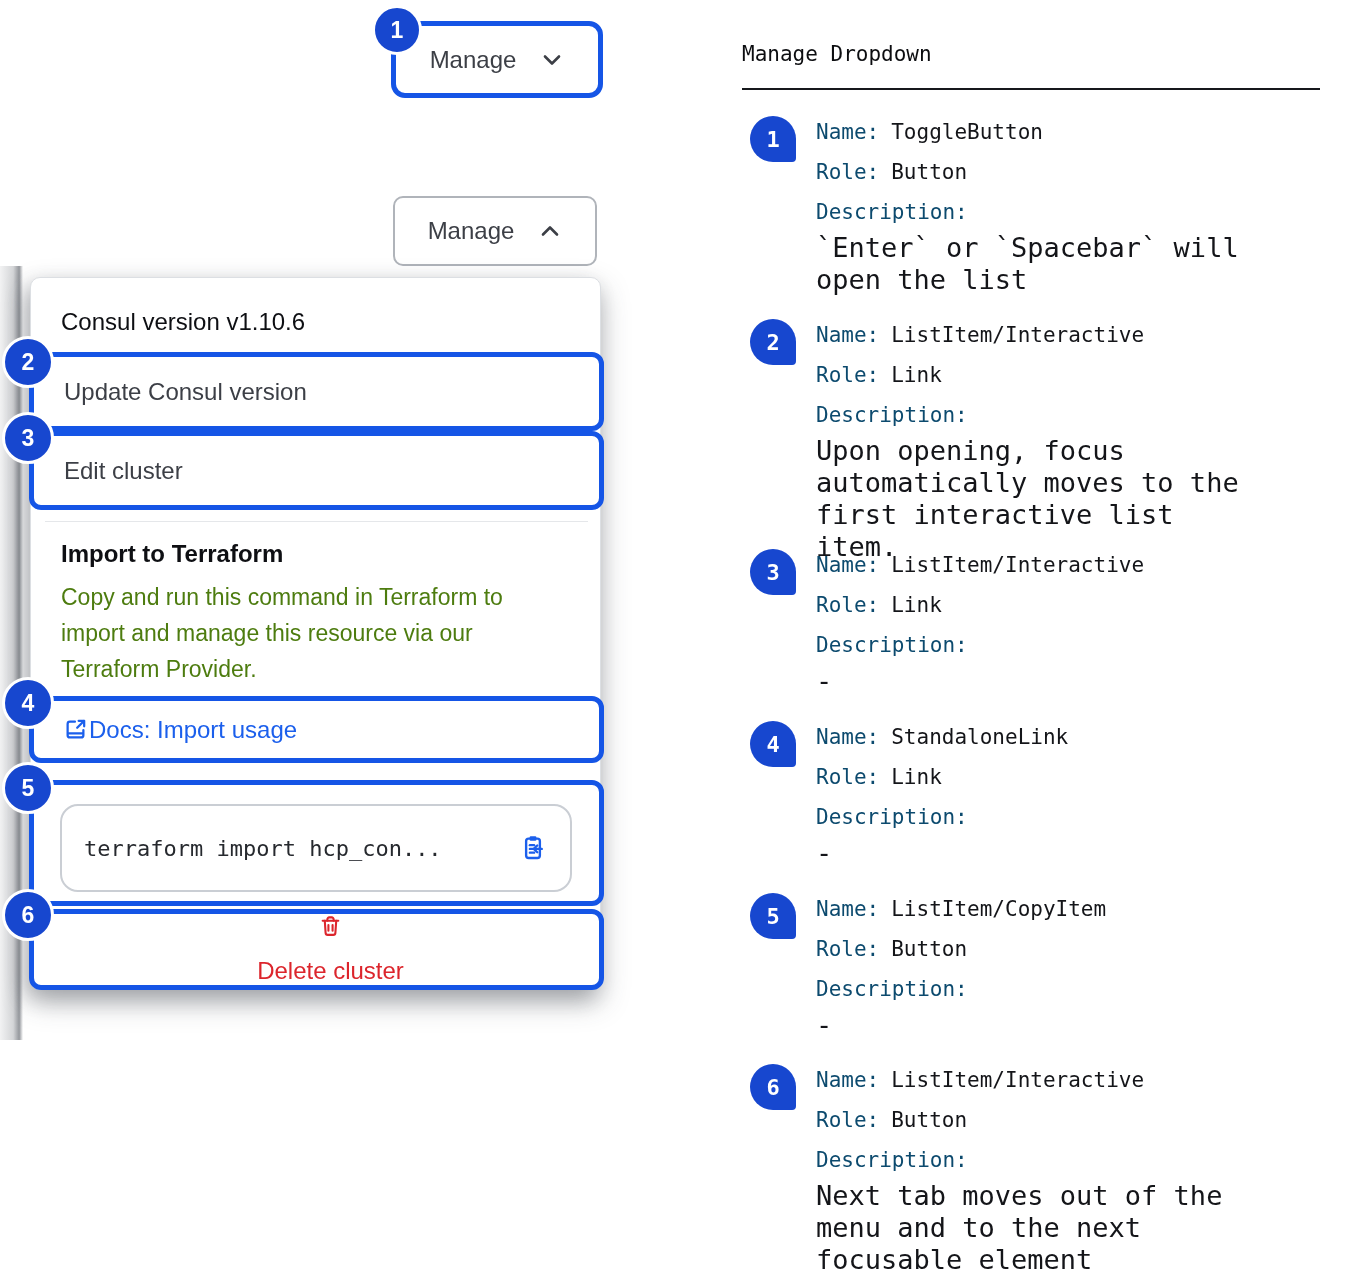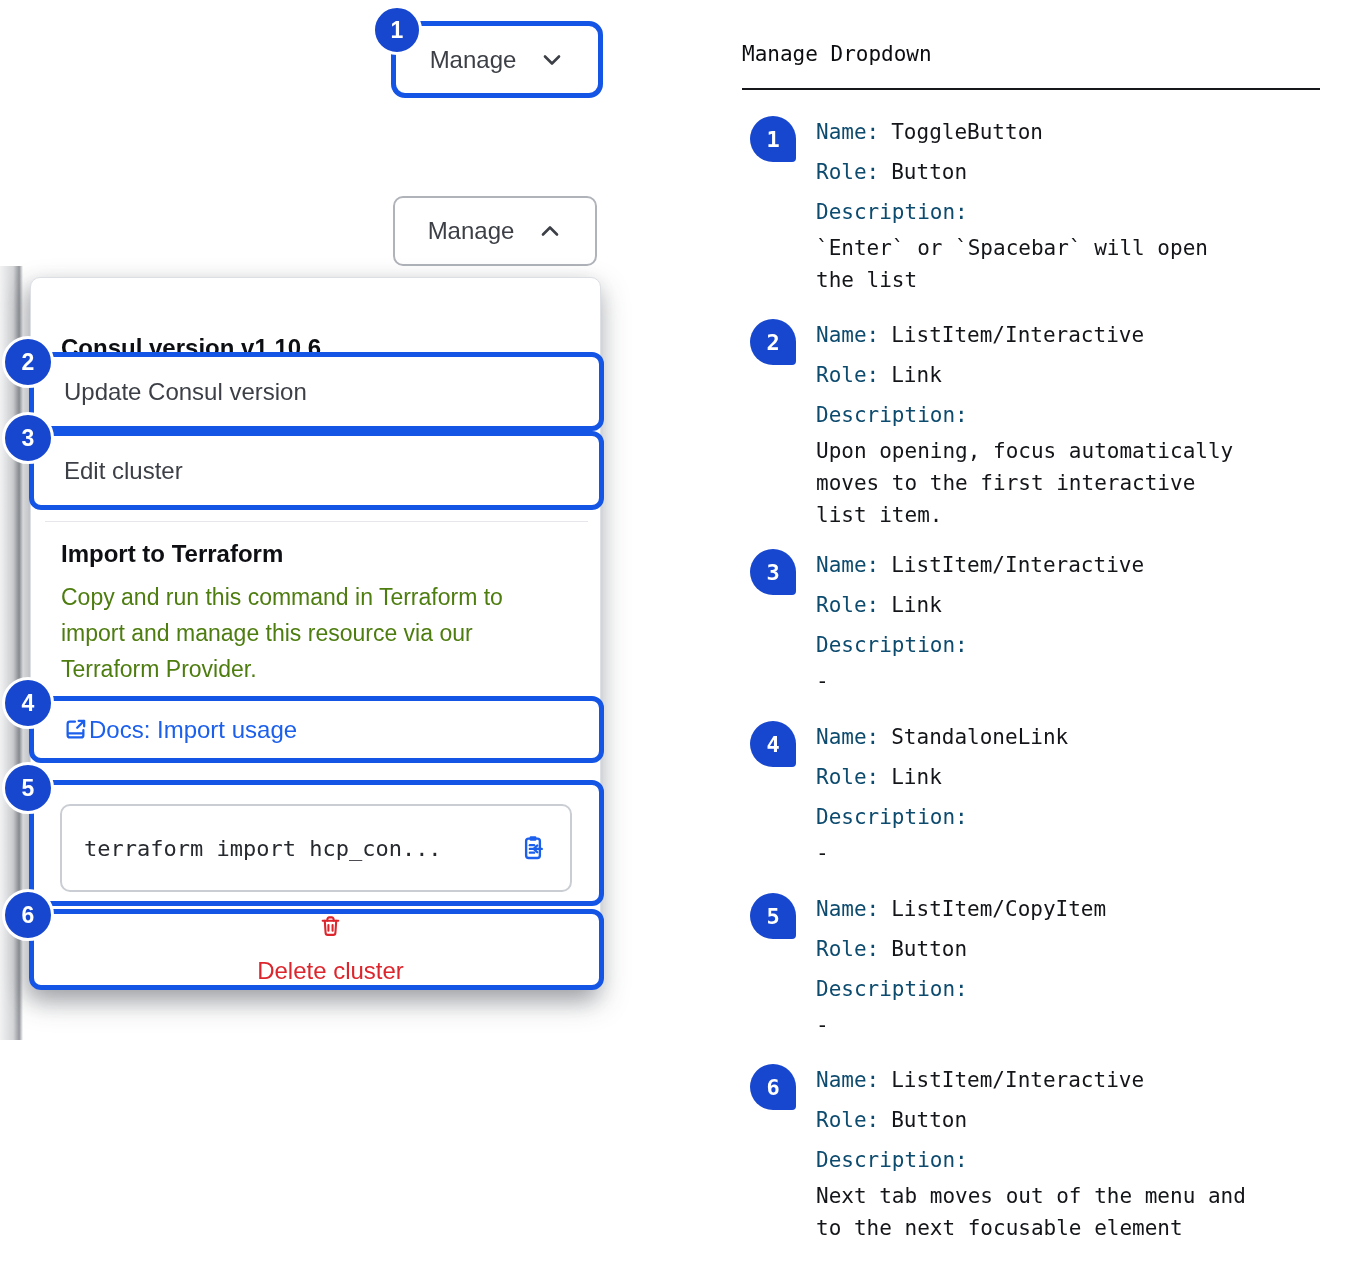--- a/index.html
+++ b/index.html
@@ -26,51 +26,51 @@
   .badge-circle { position:absolute; width:52px; height:52px; border:3px solid #fff; border-radius:50%;
     background:#1747cf; color:#fff; display:flex; align-items:center; justify-content:center;
     font-size:23px; font-weight:700; z-index:30; }
   .bubble { width:46px; height:46px; border-radius:23px 23px 4px 23px; background:#1747cf; color:#fff;
     display:flex; align-items:center; justify-content:center; font-size:22px; font-weight:700; flex:0 0 46px; }
 
   
   .panel { position:absolute; left:30px; top:277px; width:571px; height:713px; background:#fff;
     border:1px solid #dcdfe3; border-radius:10px;
     box-shadow:0 12px 28px rgba(55,60,70,.35), -6px 8px 20px rgba(55,60,70,.22); }
-  .version-header { position:absolute; left:30px; top:30px; font-size:24px; font-weight:700; color:#0e0f13;margin-top:26px; }
+  .version-header { position:absolute; left:30px; top:30px; font-size:24px; font-weight:400; color:#0e0f13; }
   .focus-box { position:absolute; left:-2px; width:575px; border:5px solid #1555e6; border-radius:12px;
     display:flex; align-items:center; padding-left:30px; font-size:24px; color:#3c3f46; }
   .fb-update { top:74px;  height:79px; }
   .fb-edit   { top:153px; height:79px; }
   .menu-divider { position:absolute; left:14px; top:243px; width:543px; height:1px; background:#e5e7ea; }
   .import-title { position:absolute; left:30px; top:262px; font-size:24px; font-weight:700; color:#0e0f13; }
   .import-desc  { position:absolute; left:30px; top:301px; width:460px; font-size:23px; line-height:36px; color:#4d7c0f; }
   .fb-docs { top:418px; height:67px; color:#1b5fec; font-weight:500; padding-left:28px; }
   .fb-copy { top:502px; height:126px; padding:0; }
   .code-field { position:absolute; left:26px; top:19px; width:512px; height:88px; background:#fff;
-    border:2px solid #caced4; border-radius:10px; display:flex; align-items:center;
+    border:2px solid #caced4; border-radius:18px; display:flex; align-items:center;
     justify-content:space-between; padding:0 22px;
     font-family:"DejaVu Sans Mono","Liberation Mono",monospace; font-size:22px; color:#26292e; cursor:pointer; }
   .fb-delete { top:631px; height:81px; gap:18px; color:#dc252c; font-weight:500; padding-left:28px;flex-direction:column; }
   .mini-icon { width:27px; height:27px; stroke-width:2; fill:none; stroke-linecap:round; stroke-linejoin:round; }
   .blue-ic { stroke:#1b5fec; } .red-ic { stroke:#dc252c; }
   .copy-ic { width:30px; height:30px; stroke:#1b5fec; stroke-width:1.9; fill:none;
              stroke-linecap:round; stroke-linejoin:round; flex:0 0 30px; }
 
   
   .spec-title { position:absolute; left:742px; top:42px;
     font-family:"DejaVu Sans Mono","Liberation Mono",monospace; font-size:21px; color:#0c0d10; }
   .spec-rule { position:absolute; left:742px; top:88px; width:578px; height:2px; background:#16181c; }
   .spec-entry { position:absolute; left:750px; display:flex; gap:20px;
     font-family:"DejaVu Sans Mono","Liberation Mono",monospace; }
   .spec-entry .bubble { margin-top:4px; }
   .entry-body { width:480px; }
   .srow { line-height:40px; font-size:21px; white-space:nowrap; }
   .lbl { color:#0c4a6e; } .val { color:#141519; margin-left:12px; }
-  .sdesc { width:436px; font-size:21px; line-height:32px; color:#141519; }
+  .sdesc { width:436px; font-size:27px; line-height:32px; color:#141519; }
 </style>
 </head>
 <body>
 
 <div class="stage">
 
   <div class="shadow-strip"></div>
 
   <div class="toggle toggle-collapsed">
     <span>Manage</span>

